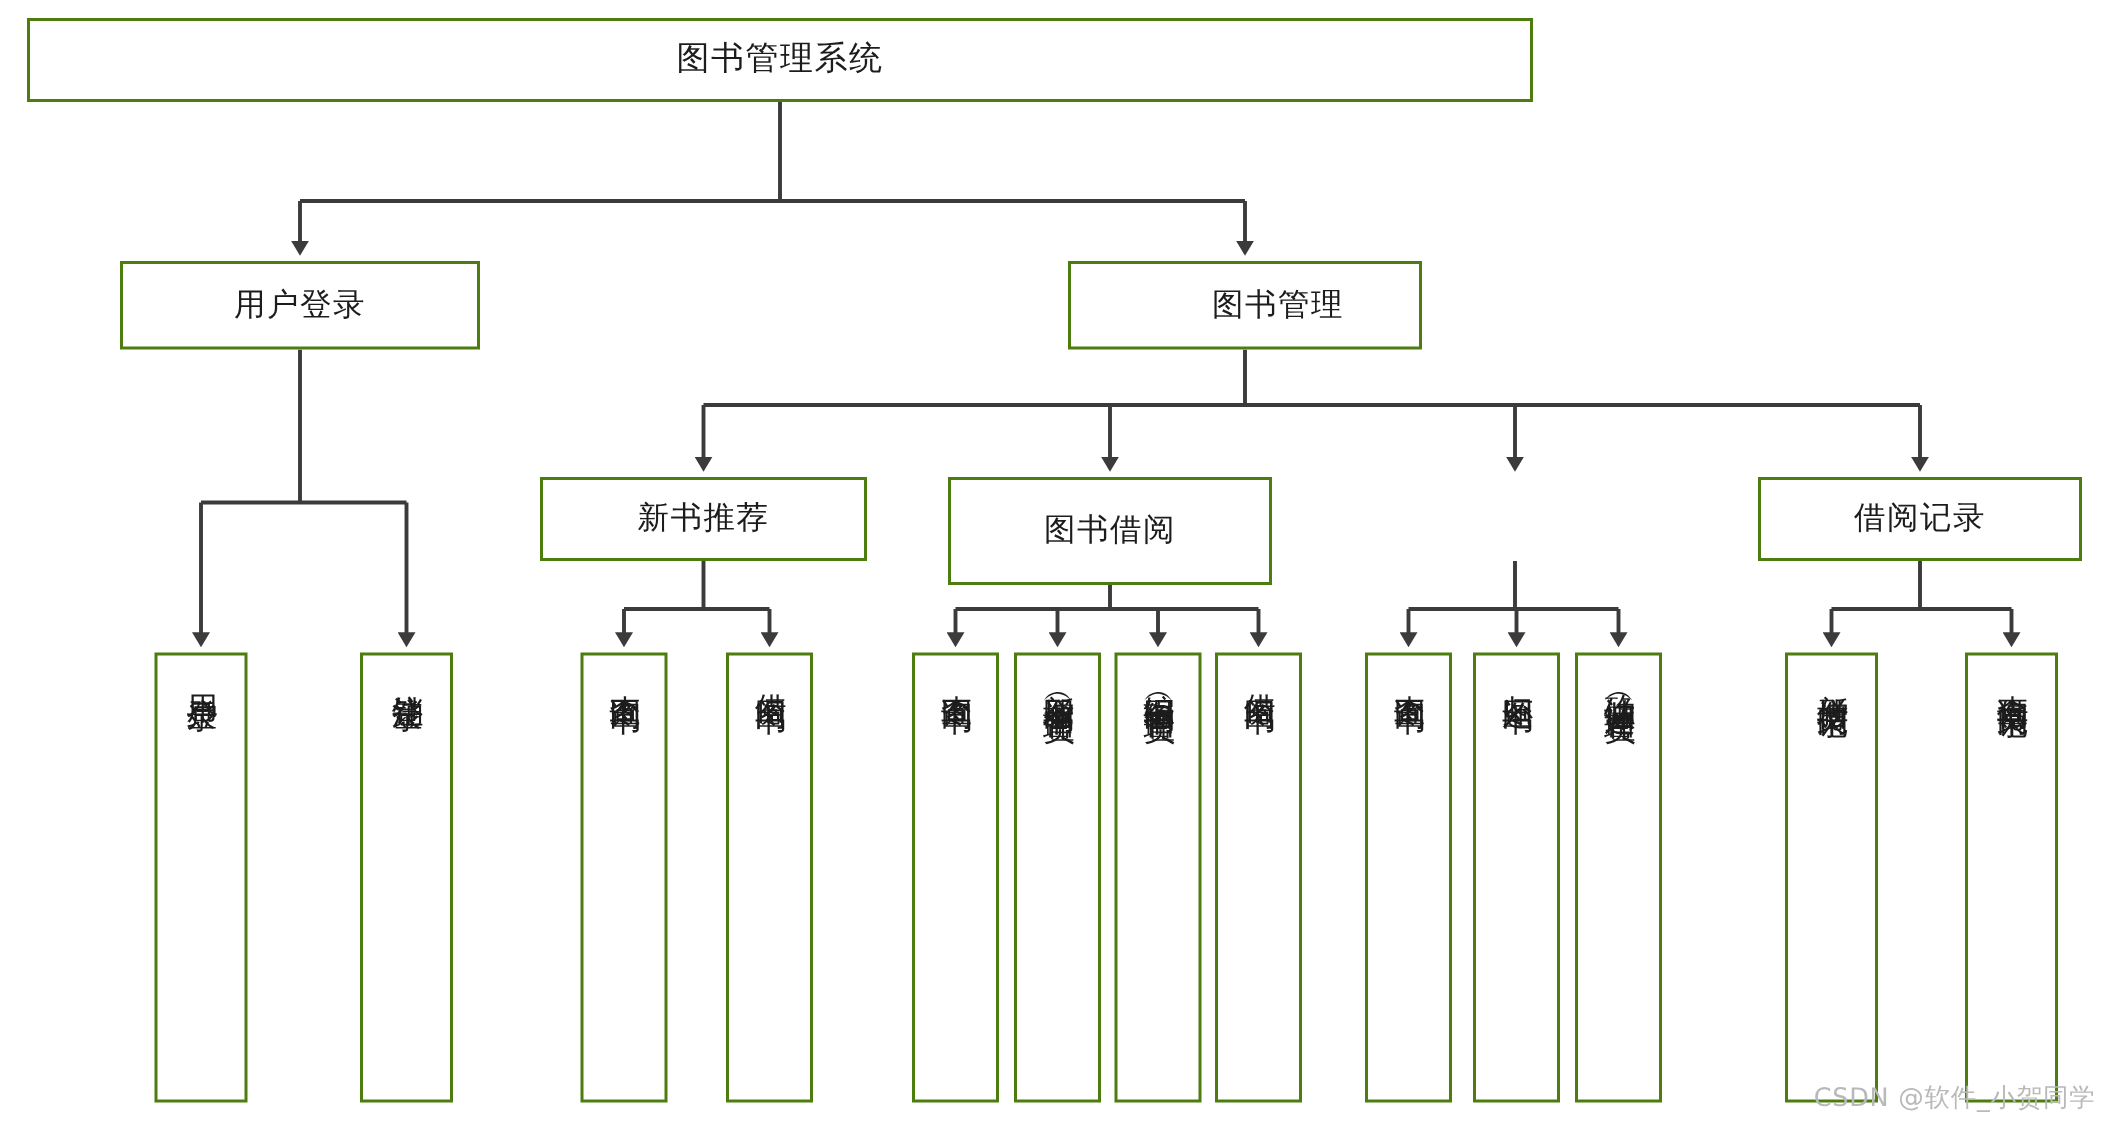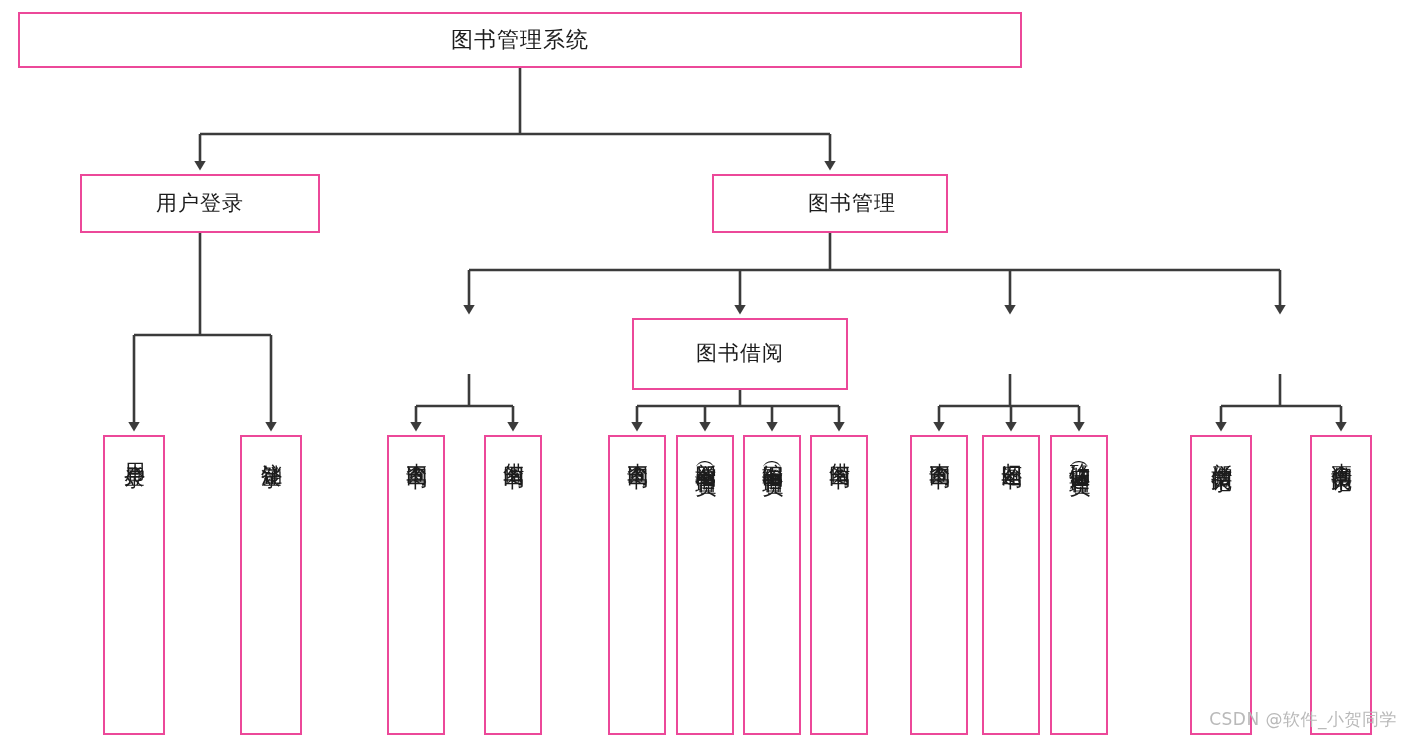--- a/index.html
+++ b/index.html
@@ -22,21 +22,21 @@
     position: absolute;
     left: 0;
     top: 0;
     width: 1405px;
     height: 747px;
     pointer-events: none;
   }
   .node {
     position: absolute;
     box-sizing: border-box;
-    border: 2px solid #ec4899;
+    border: 2px solid #4d7c0f;
     background: #ffffff;
     display: flex;
     align-items: center;
     justify-content: center;
     color: #1c1c1c;
     z-index: 2;
   }
   .node.h {
     font-size: 21px;
     line-height: 1.2;
@@ -54,21 +54,21 @@
     line-height: 1.12;
     letter-spacing: 2px;
     white-space: nowrap;
   }
   .node.root {
     font-size: 22px;
   }
   .watermark {
     position: absolute;
     right: 8px;
-    bottom: 16px;
+    bottom: 4px;
     font-size: 17px;
     color: #b9b9b9;
     letter-spacing: 0.5px;
     z-index: 3;
     white-space: nowrap;
   }
 </style>
 </head>
 <body>
 
@@ -108,21 +108,23 @@
         <path d="M1221,406 L1221,423" marker-end="url(#arrow)"></path>
         <path d="M1341,406 L1341,423" marker-end="url(#arrow)"></path>
       </g>
   </svg>
 
   <div class="node h root" style="left: 18px; top: 12px; width: 1004px; height: 56px;">图书管理系统</div>
 
   <div class="node h" style="left: 80px; top: 174px; width: 240px; height: 59px;">用户登录</div>
   <div class="node h" style="left: 712px; top: 174px; width: 236px; height: 59px; padding-left: 44px;">图书管理</div>
 
+  <div class="node h" style="left: 360px; top: 318px; width: 218px; height: 56px;">新书推荐</div>
   <div class="node h" style="left: 632px; top: 318px; width: 216px; height: 72px;">图书借阅</div>
+  <div class="node h" style="left: 1172px; top: 318px; width: 216px; height: 56px;">借阅记录</div>
 
   <div class="node v" style="left: 103px; top: 435px; width: 62px; height: 300px;">
     <span class="vtext">用户登录</span>
   </div>
   <div class="node v" style="left: 240px; top: 435px; width: 62px; height: 300px;">
     <span class="vtext">注销登录</span>
   </div>
   <div class="node v" style="left: 387px; top: 435px; width: 58px; height: 300px;">
     <span class="vtext">查询图书</span>
   </div>

